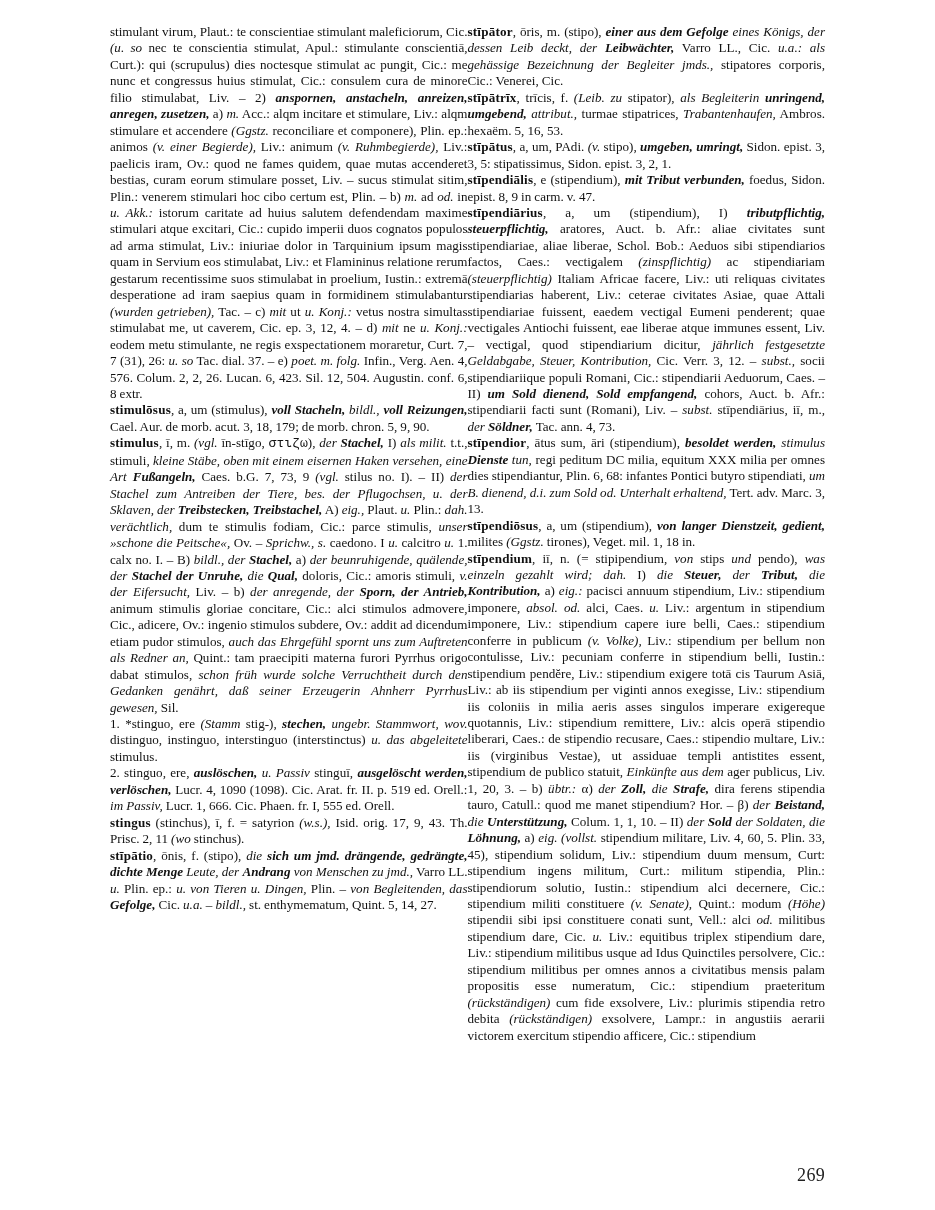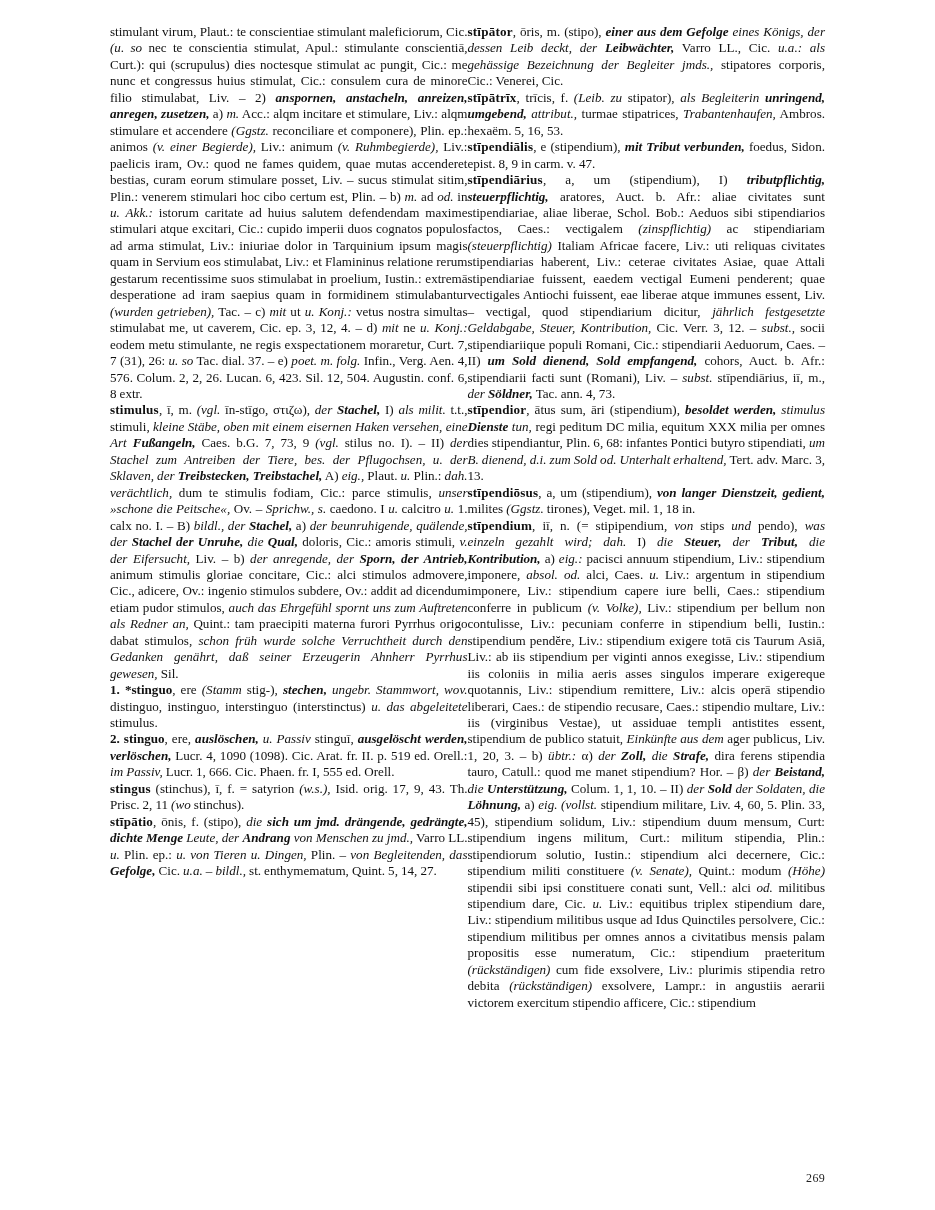--- a/index.html
+++ b/index.html
@@ -45,55 +45,57 @@
   }
   .col > p {
     margin: 0;
     padding: 0;
     text-align: justify;
   }
   
   .entry {
     margin: 0;
   }
-  b { font-weight: bold; }
+  b { font-weight: normal; }
   i { font-style: italic; }
   .bi { font-weight: bold; font-style: italic; font-family: Liberation Serif, serif; }
   .hw { font-weight: bold; letter-spacing: 0.2px; }
-  .gk { font-family: Liberation Serif, serif; }
+  .gk { font-family: Liberation Mono, monospace; }
   .folio {
     position: absolute;
     right: 110px;
     bottom: 24px;
-    font-size: 12px;
+    font-size: 18px;
     color: #222222;
     letter-spacing: 0.3px;
   }
   
   .col > p:last-child { text-align-last: left; }
 </style>
 </head>
 <body>
 
 <div class="page">
 
   <div class="columns">
 
     <div class="col" id="left-col">
         <p class="entry">stimulant virum, Plaut.: te conscientiae stimulant maleficiorum, Cic. <i>(u. so</i> nec te conscientia stimulat, Apul.: stimulante conscientiā, Curt.): qui (scrupulus) dies noctesque stimulat ac pungit, Cic.: me nunc et congressus huius stimulat, Cic.: consulem cura de minore filio stimulabat, Liv. – 2) <span class="bi">anspornen, anstacheln, anreizen, anregen, zusetzen,</span> a) <i>m.</i> Acc.: alqm incitare et stimulare, Liv.: alqm stimulare et accendere <i>(Ggstz.</i> reconciliare et componere), Plin. ep.: animos <i>(v. einer Begierde),</i> Liv.: animum <i>(v. Ruhmbegierde),</i> Liv.: paelicis iram, Ov.: quod ne fames quidem, quae mutas accenderet bestias, curam eorum stimulare posset, Liv. – sucus stimulat sitim, Plin.: venerem stimulari hoc cibo certum est, Plin. – b) <i>m.</i> ad <i>od.</i> in <i>u. Akk.:</i> istorum caritate ad huius salutem defendendam maxime stimulari atque excitari, Cic.: cupido imperii duos cognatos populos ad arma stimulat, Liv.: iniuriae dolor in Tarquinium ipsum magis quam in Servium eos stimulabat, Liv.: et Flamininus relatione rerum gestarum recentissime suos stimulabat in proelium, Iustin.: extremā desperatione ad iram saepius quam in formidinem stimulabantur <i>(wurden getrieben),</i> Tac. – c) <i>mit</i> ut <i>u. Konj.:</i> vetus nostra simultas stimulabat me, ut caverem, Cic. ep. 3, 12, 4. – d) <i>mit</i> ne <i>u. Konj.:</i> eodem metu stimulante, ne regis exspectationem moraretur, Curt. 7, 7 (31), 26: <i>u. so</i> Tac. dial. 37. – e) <i>poet. m. folg.</i> Infin., Verg. Aen. 4, 576. Colum. 2, 2, 26. Lucan. 6, 423. Sil. 12, 504. Augustin. conf. 6, 8 extr.</p>
+        <p class="entry"><span class="hw">stimulōsus</span>, a, um (stimulus), <span class="bi">voll Stacheln,</span> <i>bildl.,</i> <span class="bi">voll Reizungen,</span> Cael. Aur. de morb. acut. 3, 18, 179; de morb. chron. 5, 9, 90.</p>
         <p class="entry"><span class="hw">stimulus</span>, ī, m. <i>(vgl.</i> īn-stīgo, <span class="gk">στιζω</span>), <i>der</i> <span class="bi">Stachel,</span> I) <i>als milit.</i> t.t., stimuli, <i>kleine Stäbe, oben mit einem eisernen Haken versehen, eine Art</i> <span class="bi">Fußangeln,</span> Caes. b.G. 7, 73, 9 <i>(vgl.</i> stilus no. I). – II) <i>der Stachel zum Antreiben der Tiere, bes. der Pflugochsen, u. der Sklaven, der</i> <span class="bi">Treibstecken, Treibstachel,</span> A) <i>eig.,</i> Plaut. <i>u.</i> Plin.: <i>dah. verächtlich,</i> dum te stimulis fodiam, Cic.: parce stimulis, <i>unser »schone die Peitsche«,</i> Ov. – <i>Sprichw., s.</i> caedono. I <i>u.</i> calcitro <i>u.</i> 1. calx no. I. – B) <i>bildl., der</i> <span class="bi">Stachel,</span> a) <i>der beunruhigende, quälende, der</i> <span class="bi">Stachel der Unruhe,</span> <i>die</i> <span class="bi">Qual,</span> doloris, Cic.: amoris stimuli, <i>v. der Eifersucht,</i> Liv. – b) <i>der anregende, der</i> <span class="bi">Sporn, der Antrieb,</span> animum stimulis gloriae concitare, Cic.: alci stimulos admovere, Cic., adicere, Ov.: ingenio stimulos subdere, Ov.: addit ad dicendum etiam pudor stimulos, <i>auch das Ehrgefühl spornt uns zum Auftreten als Redner an,</i> Quint.: tam praecipiti materna furori Pyrrhus origo dabat stimulos, <i>schon früh wurde solche Verruchtheit durch den Gedanken genährt, daß seiner Erzeugerin Ahnherr Pyrrhus gewesen,</i> Sil.</p>
         <p class="entry"><b>1. *stinguo</b>, ere <i>(Stamm</i> stig-), <span class="bi">stechen,</span> <i>ungebr. Stammwort, wov.</i> distinguo, instinguo, interstinguo (interstinctus) <i>u. das abgeleitete</i> stimulus.</p>
         <p class="entry"><b>2. stinguo</b>, ere, <span class="bi">auslöschen,</span> <i>u. Passiv</i> stinguī, <span class="bi">ausgelöscht werden, verlöschen,</span> Lucr. 4, 1090 (1098). Cic. Arat. fr. II. p. 519 ed. Orell.: <i>im Passiv,</i> Lucr. 1, 666. Cic. Phaen. fr. I, 555 ed. Orell.</p>
         <p class="entry"><span class="hw">stingus</span> (stinchus), ī, f. = satyrion <i>(w.s.),</i> Isid. orig. 17, 9, 43. Th. Prisc. 2, 11 <i>(wo</i> stinchus).</p>
         <p class="entry"><span class="hw">stīpātio</span>, ōnis, f. (stipo), <i>die</i> <span class="bi">sich um jmd. drängende, gedrängte, dichte Menge</span> <i>Leute, der</i> <span class="bi">Andrang</span> <i>von Menschen zu jmd.,</i> Varro LL. <i>u.</i> Plin. ep.: <i>u. von Tieren u. Dingen,</i> Plin. – <i>von Begleitenden, das</i> <span class="bi">Gefolge,</span> Cic. <i>u.a.</i> – <i>bildl.,</i> st. enthymematum, Quint. 5, 14, 27.</p>
       </div>
 
     <div class="col" id="right-col">
         <p class="entry"><span class="hw">stīpātor</span>, ōris, m. (stipo), <span class="bi">einer aus dem Gefolge</span> <i>eines Königs, der dessen Leib deckt, der</i> <span class="bi">Leibwächter,</span> Varro LL., Cic. <i>u.a.: als gehässige Bezeichnung der Begleiter jmds.,</i> stipatores corporis, Cic.: Venerei, Cic.</p>
         <p class="entry"><span class="hw">stīpātrīx</span>, trīcis, f. <i>(Leib. zu</i> stipator), <i>als Begleiterin</i> <span class="bi">unringend, umgebend,</span> <i>attribut.,</i> turmae stipatrices, <i>Trabantenhaufen,</i> Ambros. hexaëm. 5, 16, 53.</p>
+        <p class="entry"><span class="hw">stīpātus</span>, a, um, PAdi. <i>(v.</i> stipo), <span class="bi">umgeben, umringt,</span> Sidon. epist. 3, 3, 5: stipatissimus, Sidon. epist. 3, 2, 1.</p>
         <p class="entry"><span class="hw">stīpendiālis</span>, e (stipendium), <span class="bi">mit Tribut verbunden,</span> foedus, Sidon. epist. 8, 9 in carm. v. 47.</p>
         <p class="entry"><span class="hw">stīpendiārius</span>, a, um (stipendium), I) <span class="bi">tributpflichtig, steuerpflichtig,</span> aratores, Auct. b. Afr.: aliae civitates sunt stipendiariae, aliae liberae, Schol. Bob.: Aeduos sibi stipendiarios factos, Caes.: vectigalem <i>(zinspflichtig)</i> ac stipendiariam <i>(steuerpflichtig)</i> Italiam Africae facere, Liv.: uti reliquas civitates stipendiarias haberent, Liv.: ceterae civitates Asiae, quae Attali stipendiariae fuissent, eaedem vectigal Eumeni penderent; quae vectigales Antiochi fuissent, eae liberae atque immunes essent, Liv. – vectigal, quod stipendiarium dicitur, <i>jährlich festgesetzte Geldabgabe, Steuer, Kontribution,</i> Cic. Verr. 3, 12. – <i>subst.,</i> socii stipendiariique populi Romani, Cic.: stipendiarii Aeduorum, Caes. – II) <span class="bi">um Sold dienend, Sold empfangend,</span> cohors, Auct. b. Afr.: stipendiarii facti sunt (Romani), Liv. – <i>subst.</i> stīpendiārius, iī, m., <i>der</i> <span class="bi">Söldner,</span> Tac. ann. 4, 73.</p>
         <p class="entry"><span class="hw">stīpendior</span>, ātus sum, āri (stipendium), <span class="bi">besoldet werden,</span> <i>stimulus</i> <span class="bi">Dienste</span> <i>tun,</i> regi peditum DC milia, equitum XXX milia per omnes dies stipendiantur, Plin. 6, 68: infantes Pontici butyro stipendiati, <i>um B. dienend, d.i. zum Sold od. Unterhalt erhaltend,</i> Tert. adv. Marc. 3, 13.</p>
         <p class="entry"><span class="hw">stīpendiōsus</span>, a, um (stipendium), <span class="bi">von langer Dienstzeit, gedient,</span> milites <i>(Ggstz.</i> tirones), Veget. mil. 1, 18 in.</p>
         <p class="entry"><span class="hw">stīpendium</span>, iī, n. (= stipipendium, <i>von</i> stips <i>und</i> pendo), <i>was einzeln gezahlt wird; dah.</i> I) <i>die</i> <span class="bi">Steuer,</span> <i>der</i> <span class="bi">Tribut,</span> <i>die</i> <span class="bi">Kontribution,</span> a) <i>eig.:</i> pacisci annuum stipendium, Liv.: stipendium imponere, <i>absol. od.</i> alci, Caes. <i>u.</i> Liv.: argentum in stipendium imponere, Liv.: stipendium capere iure belli, Caes.: stipendium conferre in publicum <i>(v. Volke),</i> Liv.: stipendium per bellum non contulisse, Liv.: pecuniam conferre in stipendium belli, Iustin.: stipendium pendĕre, Liv.: stipendium exigere totā cis Taurum Asiā, Liv.: ab iis stipendium per viginti annos exegisse, Liv.: stipendium iis coloniis in milia aeris asses singulos imperare exigereque quotannis, Liv.: stipendium remittere, Liv.: alcis operā stipendio liberari, Caes.: de stipendio recusare, Caes.: stipendio multare, Liv.: iis (virginibus Vestae), ut assiduae templi antistites essent, stipendium de publico statuit, <i>Einkünfte aus dem</i> ager publicus, Liv. 1, 20, 3. – b) <i>übtr.:</i> α) <i>der</i> <span class="bi">Zoll,</span> <i>die</i> <span class="bi">Strafe,</span> dira ferens stipendia tauro, Catull.: quod me manet stipendium? Hor. – β) <i>der</i> <span class="bi">Beistand,</span> <i>die</i> <span class="bi">Unterstützung,</span> Colum. 1, 1, 10. – II) <i>der</i> <span class="bi">Sold</span> <i>der Soldaten, die</i> <span class="bi">Löhnung,</span> a) <i>eig. (vollst.</i> stipendium militare, Liv. 4, 60, 5. Plin. 33, 45), stipendium solidum, Liv.: stipendium duum mensum, Curt: stipendium ingens militum, Curt.: militum stipendia, Plin.: stipendiorum solutio, Iustin.: stipendium alci decernere, Cic.: stipendium militi constituere <i>(v. Senate),</i> Quint.: modum <i>(Höhe)</i> stipendii sibi ipsi constituere conati sunt, Vell.: alci <i>od.</i> militibus stipendium dare, Cic. <i>u.</i> Liv.: equitibus triplex stipendium dare, Liv.: stipendium militibus usque ad Idus Quinctiles persolvere, Cic.: stipendium militibus per omnes annos a civitatibus mensis palam propositis esse numeratum, Cic.: stipendium praeteritum <i>(rückständigen)</i> cum fide exsolvere, Liv.: plurimis stipendia retro debita <i>(rückständigen)</i> exsolvere, Lampr.: in angustiis aerarii victorem exercitum stipendio afficere, Cic.: stipendium</p>
       </div>
 
   </div>
 
   <div class="folio">269</div>

